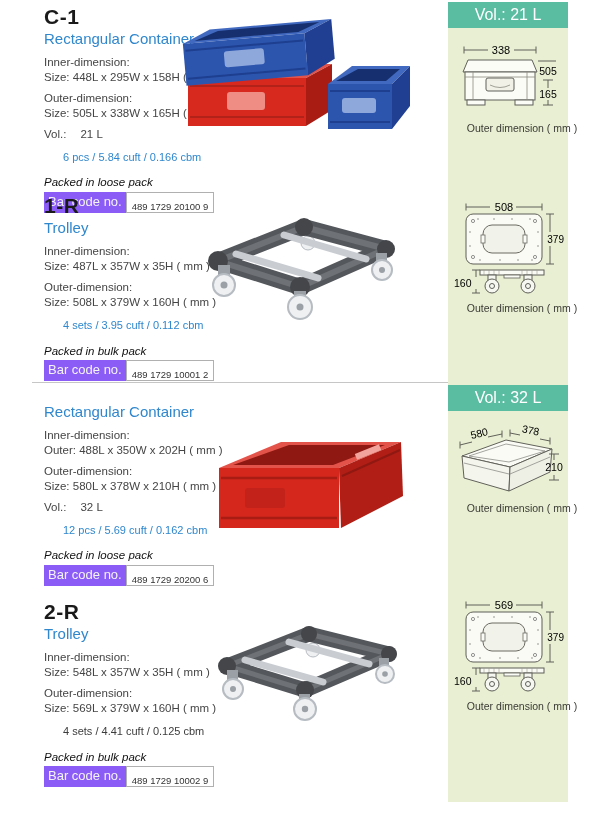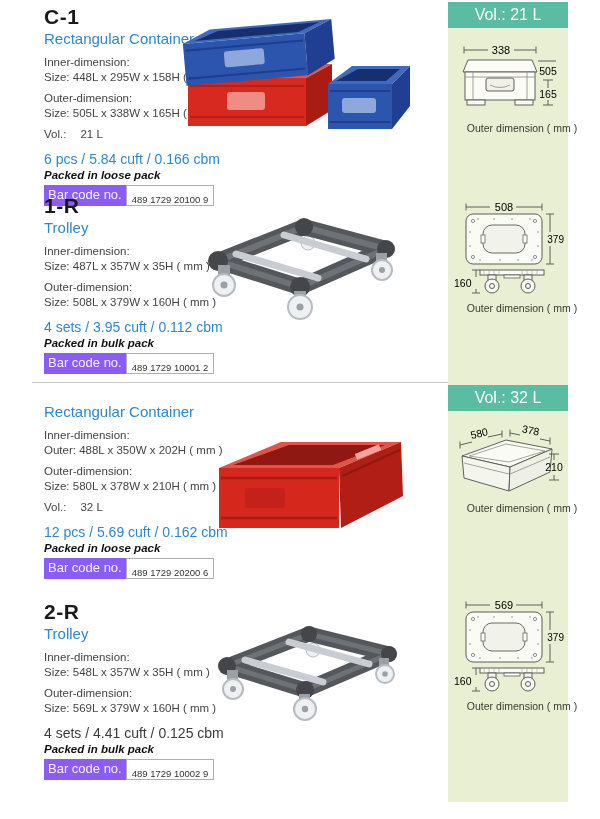--- a/index.html
+++ b/index.html
@@ -10,23 +10,23 @@
   }
   
   .product { position:absolute; left:44px; width:210px; }
   .code   { font-size:21px; font-weight:bold; color:#1a1a1a; line-height:1.05; margin-bottom:2px; letter-spacing:.5px;}
   .category { font-size:15px; color:#2f87cd; margin-bottom:8px; }
   .dim-group { margin-bottom:6px; }
   .dim-label, .dim-size, .vol-line { font-size:11.5px; color:#454545; line-height:1.3; white-space:nowrap; }
   .vol-line { margin:3px 0 0; }
   .vol-val { margin-left:14px; }
   .pack-block { margin-top:9px; }
-  .pack-qty { font-size:14px; color:#2f87cd; line-height:1.25; white-space:nowrap; }
+  .pack-qty { font-size:11px; color:#2f87cd; line-height:1.25; white-space:nowrap;margin-left:19px; }
   .pack-qty.plain { color:#3c3c3c; }
-  .pack-style { font-size:11.5px; font-weight:bold; font-style:italic; color:#111; line-height:1.3; }
+  .pack-style { font-size:11.5px; font-weight:normal; font-style:italic; color:#111; line-height:1.3;margin-top:11px; }
   .barcode-row { display:flex; align-items:stretch; margin-top:2px; width:max-content; }
   .bc-label { background:#8b5cf6; color:#f4f4f4; font-size:13px; padding:2px 4px 1px; }
   .bc-value { background:#fff; border:1px solid #b0b0b0; color:#333; font-size:9.5px; padding:8px 5px 0; }
   
   .divider { position:absolute; left:32px; top:382px; width:416px; height:1px; background:#c6c6c6; }
   
   .vol-panel { position:absolute; left:448px; top:2px; width:120px; height:800px; background:#e8efd2; }
   .vol-header { position:absolute; left:0; width:120px; height:26px; background:#5abca0; color:#ffffff;
     font-size:16px; text-align:center; line-height:26px; }
   .diag { position:absolute; left:4px; width:112px; }

